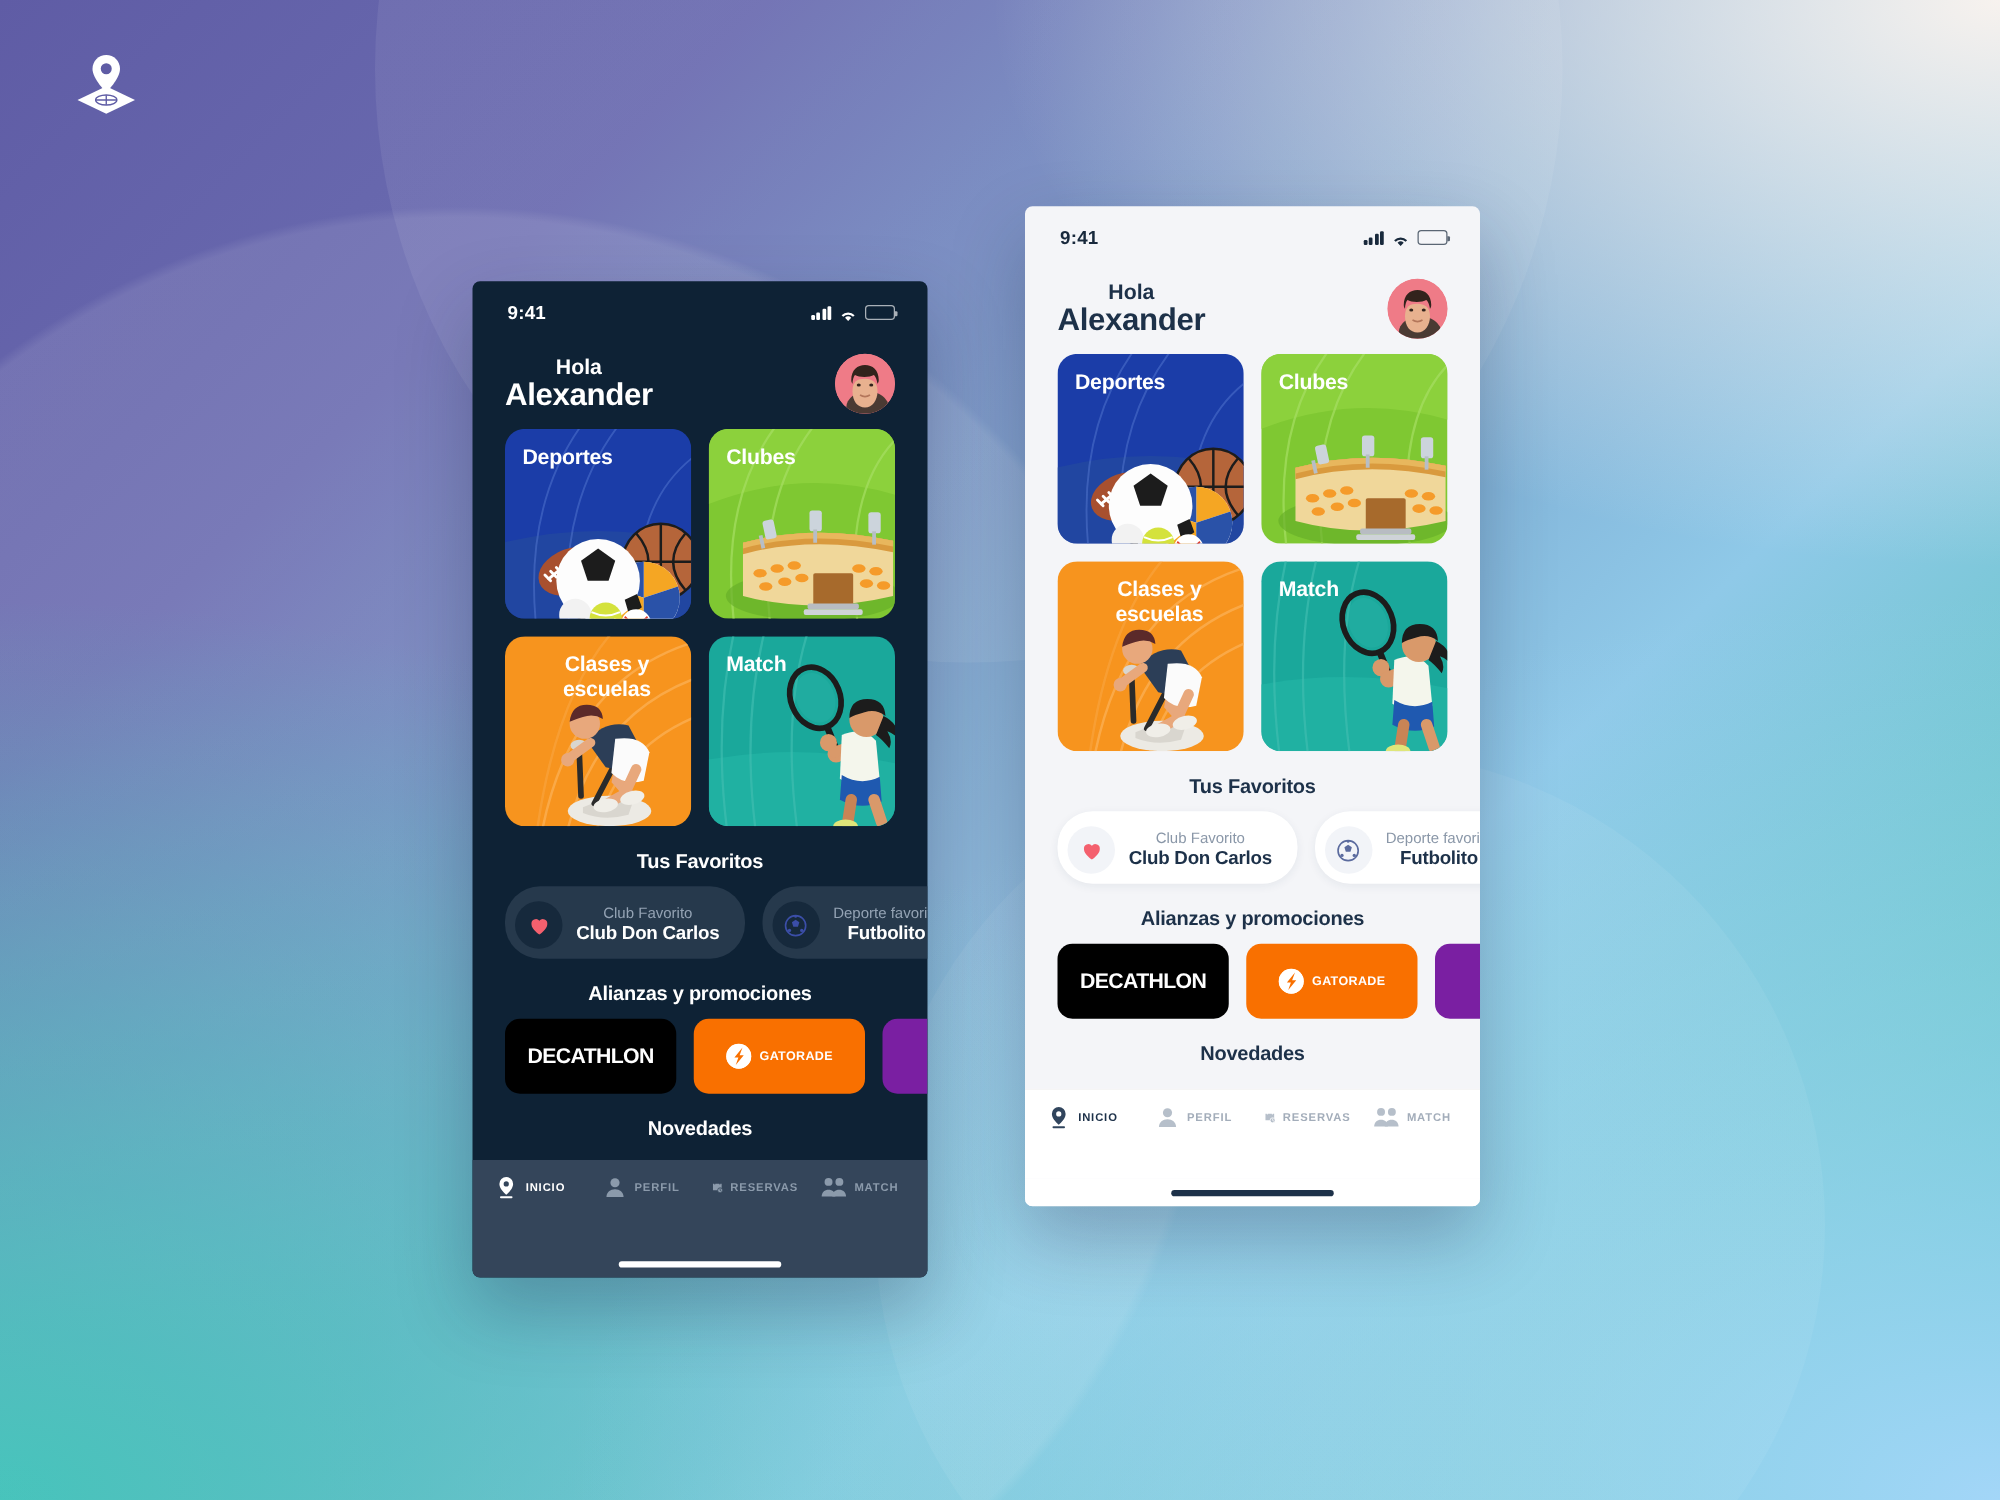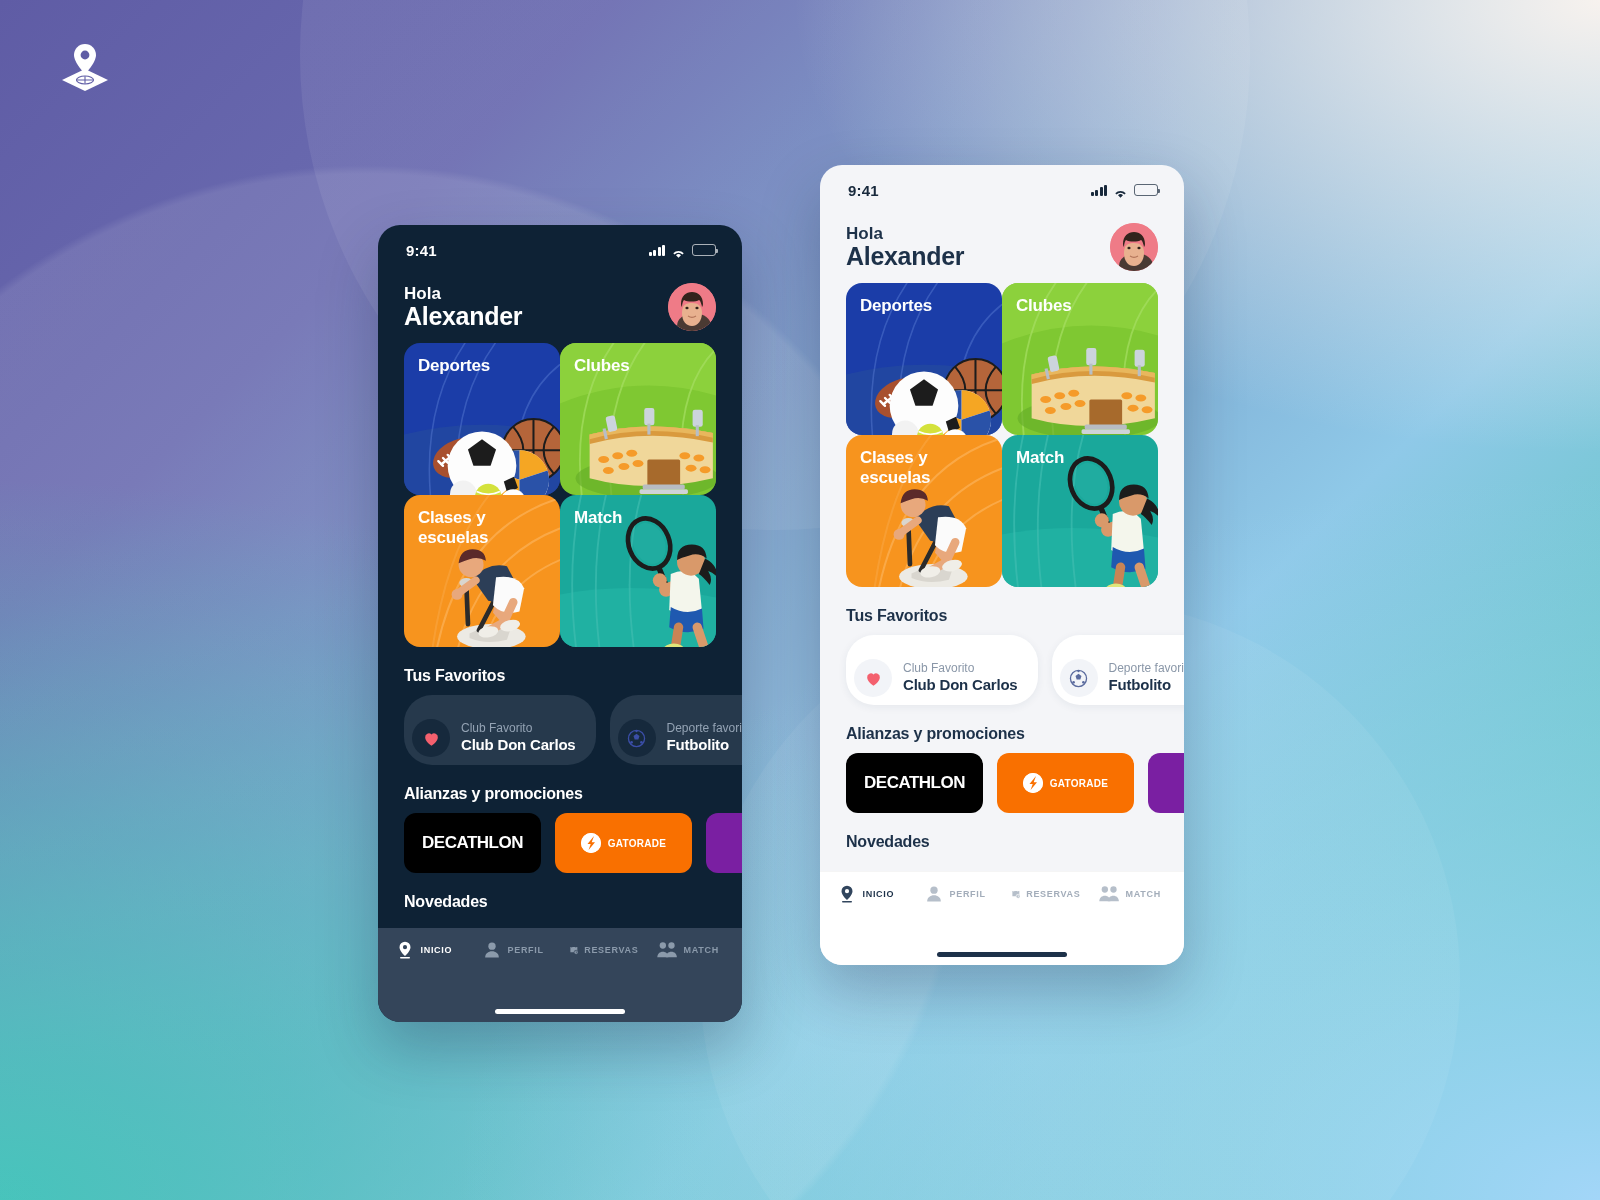--- a/index.html
+++ b/index.html
@@ -23,22 +23,22 @@
     background:radial-gradient(circle at 50% 50%, rgba(255,255,255,0.06) 0%, rgba(255,255,255,0.06) 78%, rgba(255,255,255,0) 79%); }
 
   
   .logo { position:absolute; left:60px; top:42px; display:flex; align-items:center; gap:14px; }
   .logo-mark { width:50px; height:52px; position:relative; }
   .logo-text { font-size:38px; color:#fff; letter-spacing:-0.6px; }
   .logo-text .thin { font-weight:400; }
   .logo-text .bold { font-weight:700; }
 
   
-  .phone { position:absolute; border-radius:22px; overflow:hidden;
-           box-shadow:0 26px 60px rgba(20,30,60,0.28); }
+  .phone { position:absolute; border-radius:6px; overflow:hidden;
+           box-shadow:0 26px 60px rgba(20,30,60,0.28);text-align:center; }
   .phone-dark { left:378px; top:225px; width:364px; height:797px; background:#0e2235; }
   .phone-light { left:820px; top:165px; width:364px; height:800px; background:#f4f5f8; }
 
   .screen { position:relative; width:100%; height:100%; display:flex; flex-direction:column; }
 
   
   .statusbar { height:44px; display:flex; align-items:center; justify-content:space-between;
                padding:6px 26px 0 28px; flex:0 0 auto; }
   .sb-time { font-size:15px; font-weight:700; letter-spacing:0.2px; }
   .sb-right { display:flex; align-items:flex-end; gap:6px; }
@@ -69,35 +69,35 @@
   .greet-name { font-size:25px; font-weight:700; line-height:1.1; letter-spacing:-0.3px; }
   .dark .greet-hi, .dark .greet-name { color:#ffffff; }
   .light .greet-hi, .light .greet-name { color:#1d3149; }
 
   .avatar { width:48px; height:48px; border-radius:50%; overflow:hidden; position:relative;
             background:#ef7b87; flex:0 0 auto; }
 
   .scrollarea { flex:1 1 auto; overflow:hidden; position:relative; }
 
   
-  .cards { display:grid; grid-template-columns:1fr 1fr; padding:0 26px; }
+  .cards { display:grid; grid-template-columns:1fr 1fr; gap:14px; padding:0 26px; }
   .card { position:relative; height:152px; border-radius:16px; overflow:hidden; }
   .card-title { position:absolute; left:14px; top:13px; color:#fff; font-size:17px;
                 font-weight:700; line-height:1.18; letter-spacing:-0.2px; z-index:4; }
   .card svg { position:absolute; inset:0; width:100%; height:100%; display:block; }
 
   
   .sect { font-size:16px; font-weight:700; padding:20px 26px 10px; letter-spacing:-0.2px; }
   .dark .sect { color:#ffffff; }
   .light .sect { color:#1d3149; }
 
   
   .favs { display:flex; gap:14px; padding:0 26px; }
   .fav { display:flex; align-items:center; gap:11px; border-radius:28px;
-         padding:24px 20px 8px 8px; flex:0 0 auto; min-width:186px; }
+         padding:12px 20px 8px 8px; flex:0 0 auto; min-width:186px; }
   .dark .fav { background:#26394c; }
   .light .fav { background:#ffffff; box-shadow:0 2px 8px rgba(30,50,80,0.07); }
   .fav-ic { width:38px; height:38px; border-radius:50%; display:flex;
             align-items:center; justify-content:center; flex:0 0 auto; }
   .dark .fav-ic { background:#16293c; }
   .light .fav-ic { background:#f2f4f8; }
   .fav-lbl { font-size:12px; line-height:1.25; }
   .fav-val { font-size:15px; font-weight:700; line-height:1.25; letter-spacing:-0.2px; }
   .dark .fav-lbl { color:#94a3b4; } .dark .fav-val { color:#ffffff; }
   .light .fav-lbl { color:#8a97a8; } .light .fav-val { color:#1d3149; }

